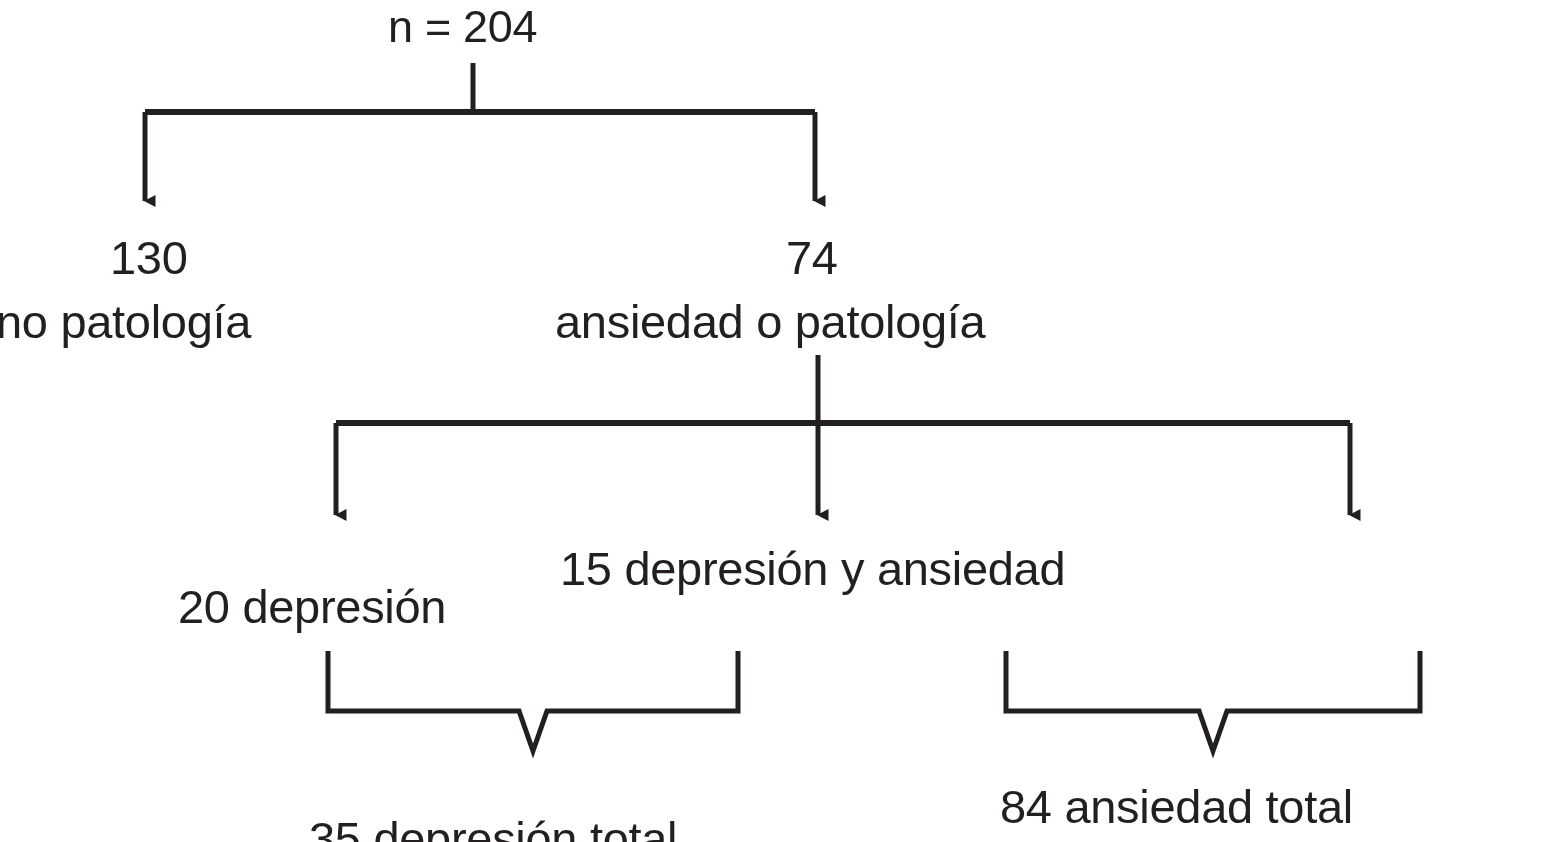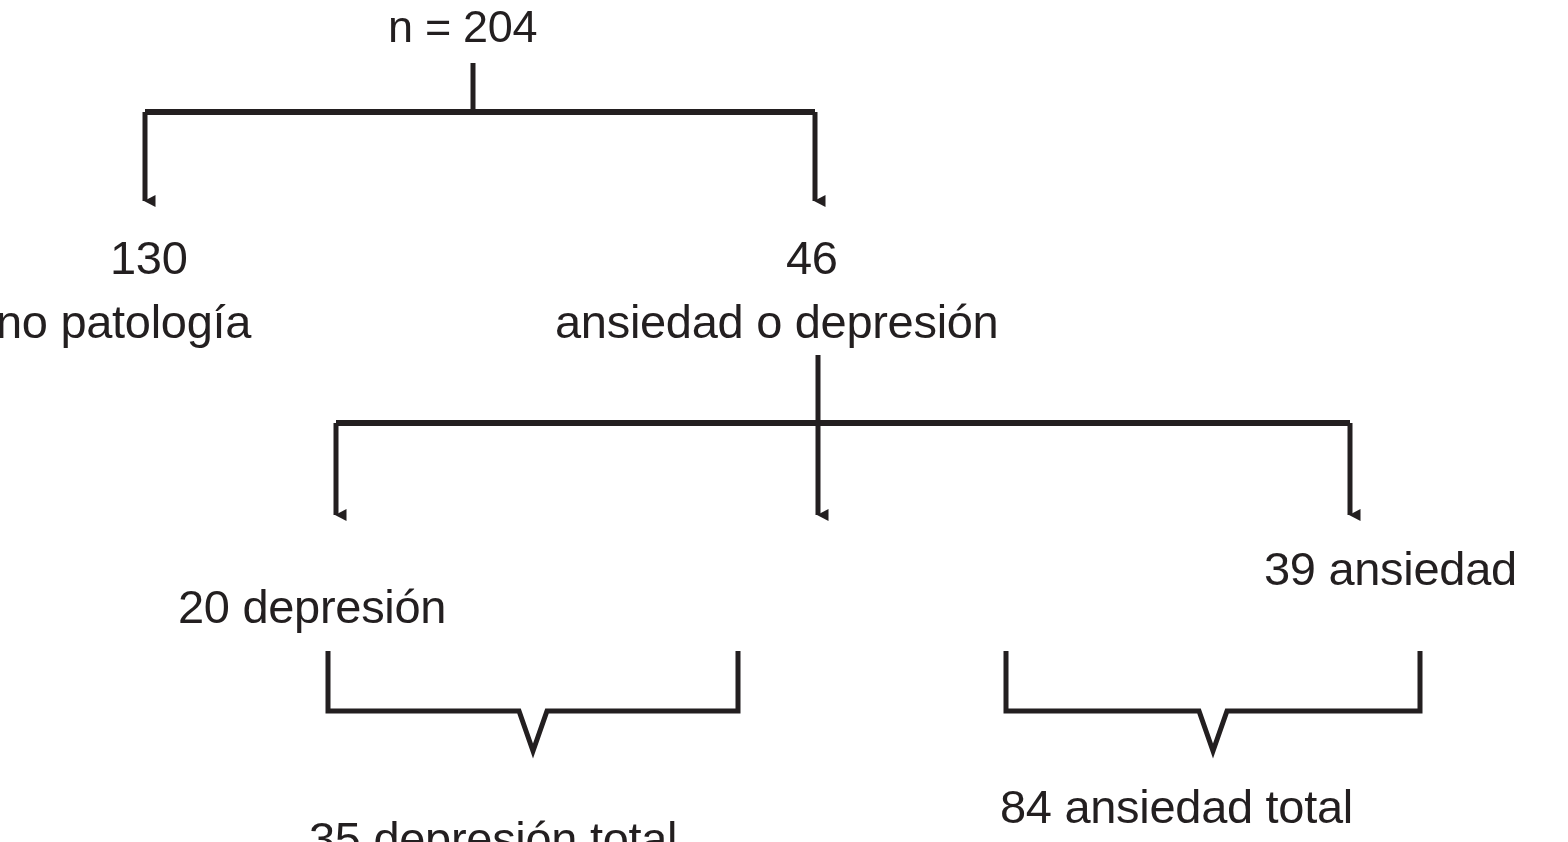--- a/index.html
+++ b/index.html
@@ -92,22 +92,22 @@
     <g>
       <path d="M 1006 651 L 1006 711 L 1199 711 L 1213 751 L 1227 711 L 1420 711 L 1420 651" stroke="#231f20" stroke-width="5" fill="none" stroke-linejoin="miter" stroke-linecap="butt"></path>
     </g>
   </svg>
 
   <div class="node-label lvl0" id="node-root">n = 204</div>
 
   <div class="node-label lvl1" id="node-nopath-count">130</div>
   <div class="node-label lvl1" id="node-nopath-text">no patología</div>
 
-  <div class="node-label lvl1" id="node-anx-count">46</div>
-  <div class="node-label lvl1" id="node-anx-text">ansiedad o depresión</div>
+  <div class="node-label lvl1" id="node-anx-count">74</div>
+  <div class="node-label lvl1" id="node-anx-text">ansiedad o patología</div>
 
   <div class="node-label lvl2" id="node-dep20">20 depresión</div>
-  <div class="node-label lvl2" id="node-anx39">39 ansiedad</div>
+  <div class="node-label lvl2" id="node-depanx">15 depresión y ansiedad</div>
 
   <div class="node-label lvl3" id="node-dep-total">35 depresión total</div>
   <div class="node-label lvl3" id="node-anx-total">84 ansiedad total</div>
 
 </div>
 
 </body></html>

